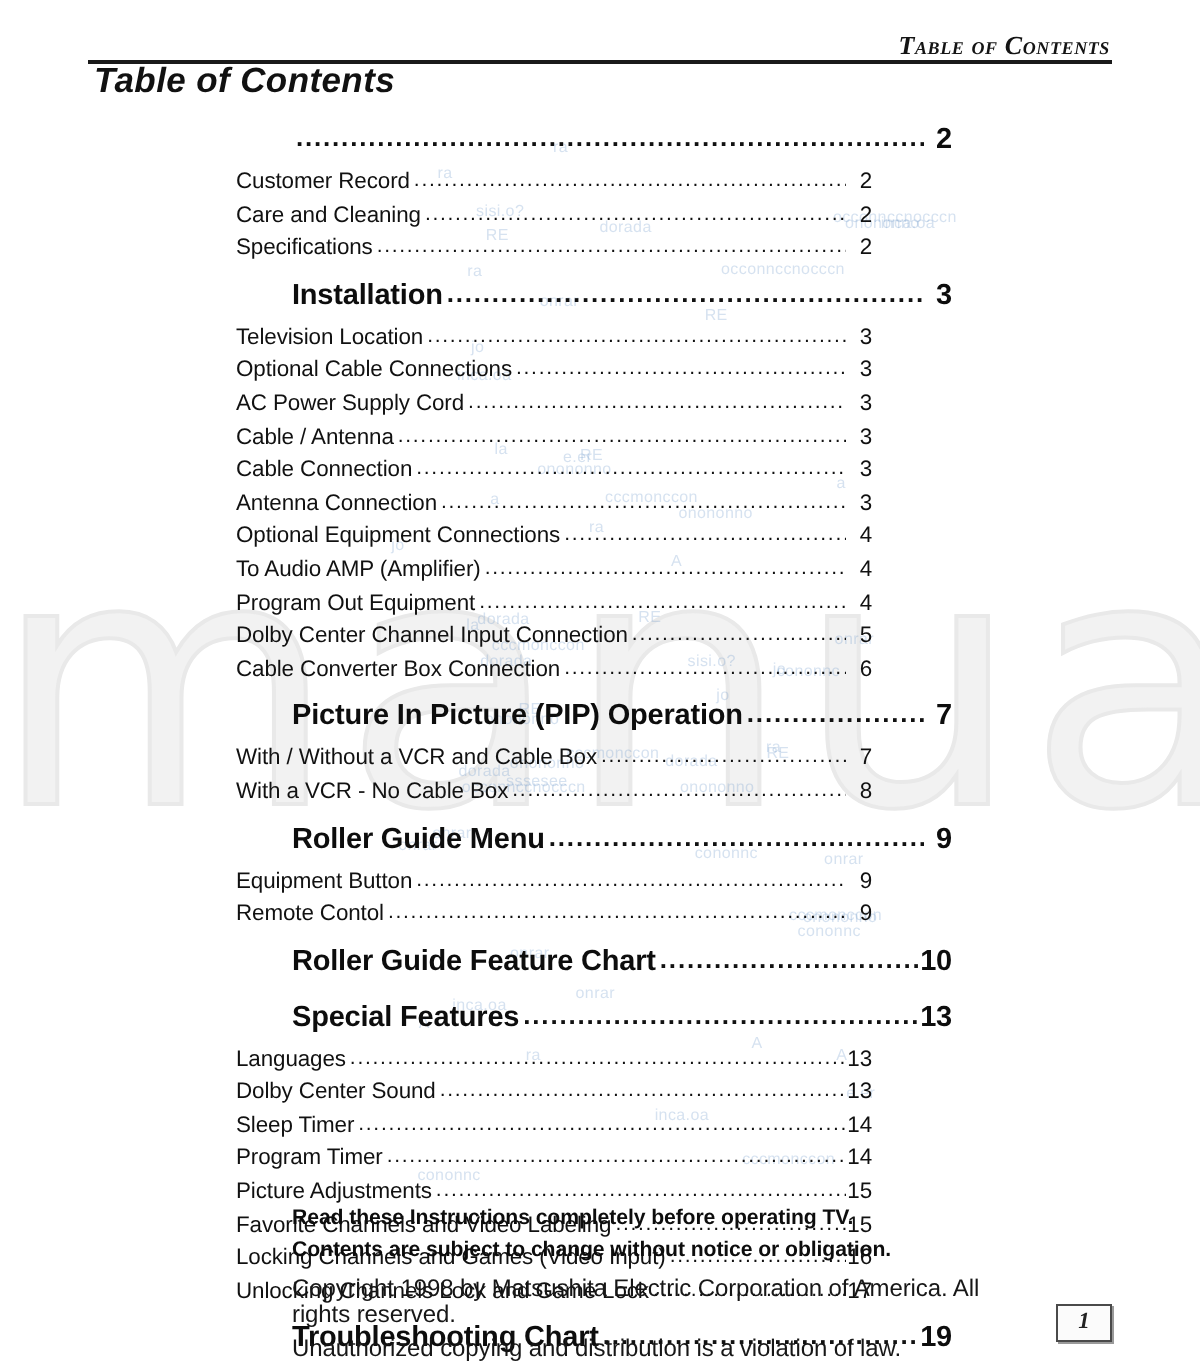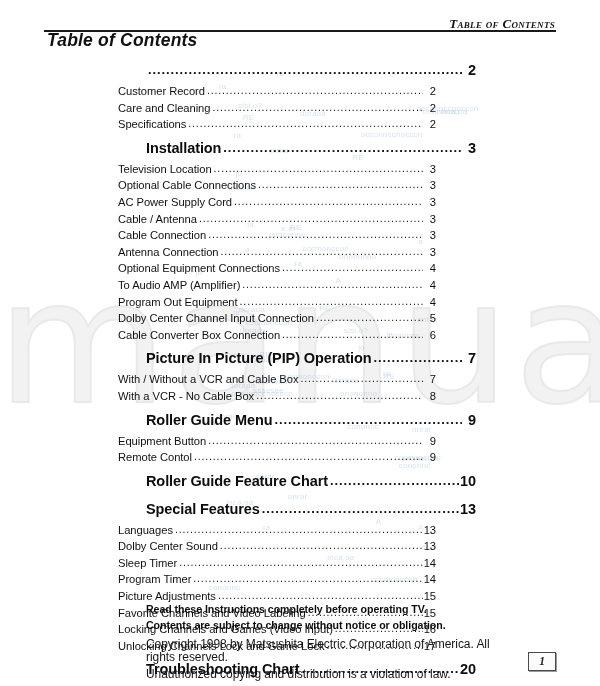--- a/index.html
+++ b/index.html
@@ -438,21 +438,21 @@
       </div>
       <div class="toc-row sub">
         <span class="label">Unlocking Channels Lock and Game Lock</span>
         <span class="leader">........................................................................................................................</span>
         <span class="pageno">17</span>
       </div>
       <div class="spacer-sm"></div>
       <div class="toc-row major">
         <span class="label">Troubleshooting Chart</span>
         <span class="leader">........................................................................................................................</span>
-        <span class="pageno">20</span>
+        <span class="pageno">19</span>
       </div>
     </div>
 
   <div id="notices">
     <div class="notice">Read these Instructions completely before operating TV.</div>
     <div class="notice">Contents are subject to change without notice or obligation.</div>
     <div class="copyright">Copyright 1998 by Matsushita Electric Corporation of America.  All rights reserved.</div>
     <div class="copyright">Unauthorized copying and distribution is a violation of law.</div>
   </div>
 

